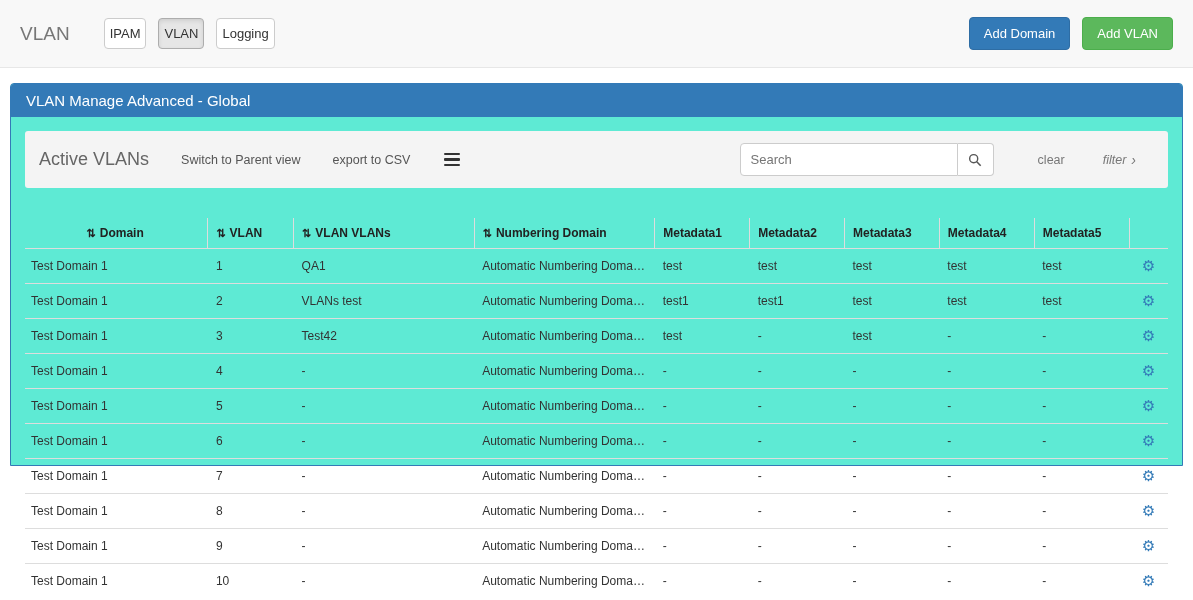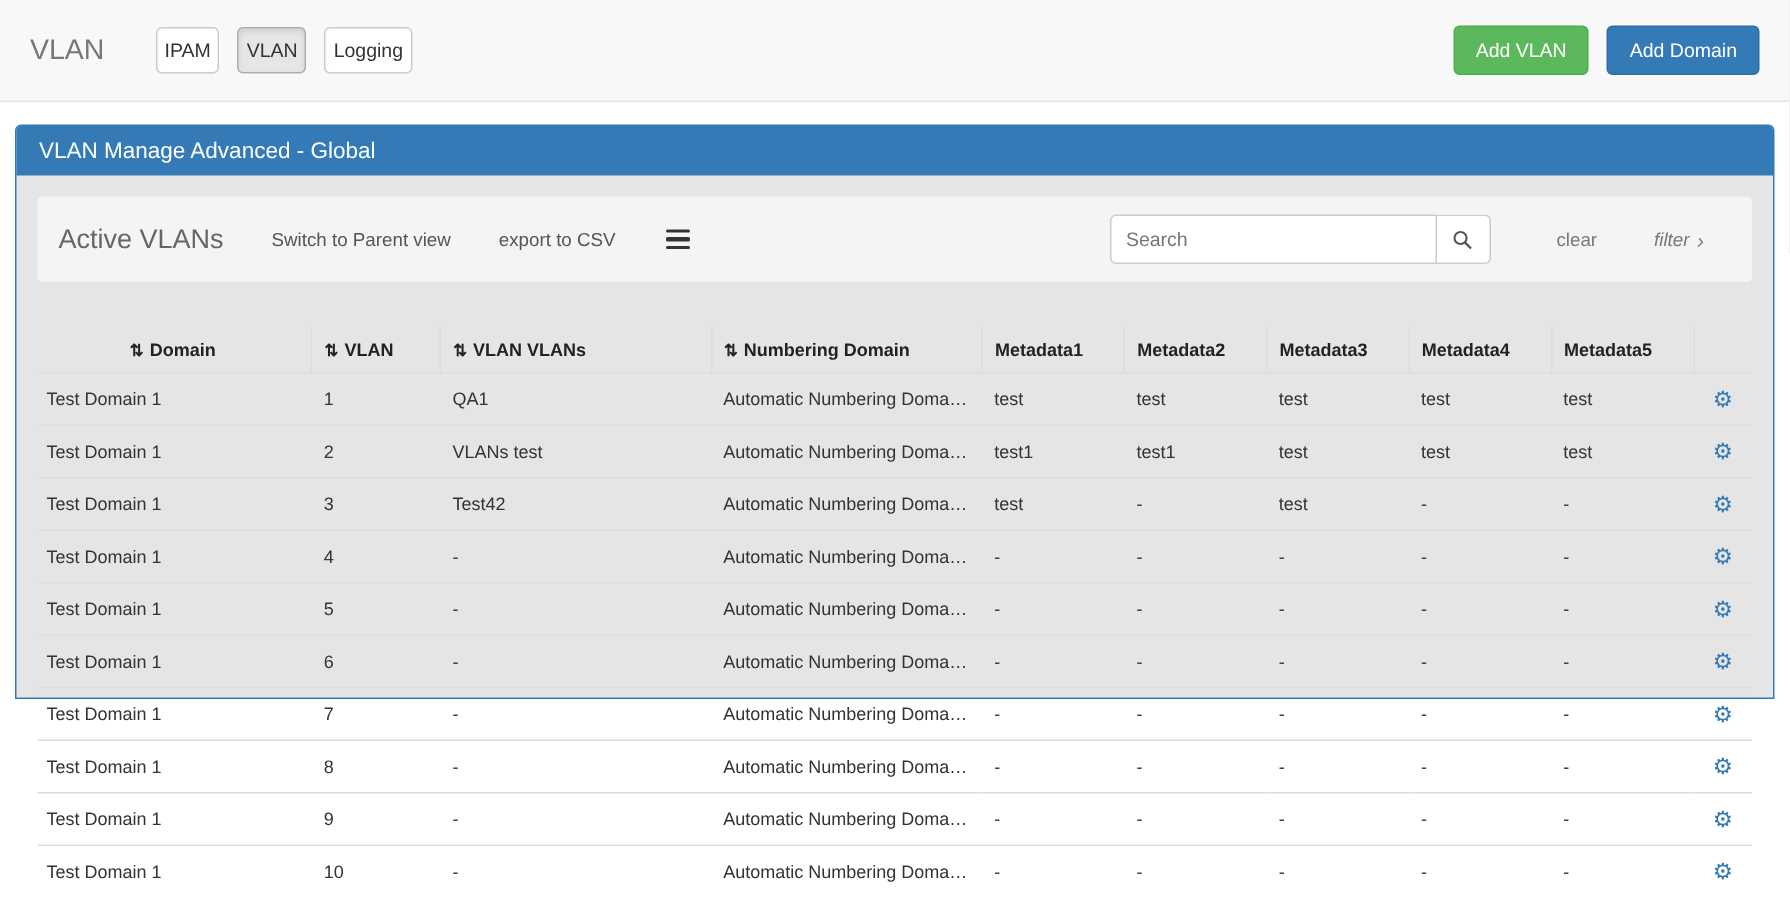--- a/index.html
+++ b/index.html
@@ -52,21 +52,21 @@
     cursor: pointer;
   }
   .btn-primary { background: #337ab7; border: 1px solid #2e6da4; }
   .btn-success { background: #5cb85c; border: 1px solid #4cae4c; }
   
   .panel {
     margin: 15px 10px 0 10px;
     border: 1px solid #337ab7;
     border-radius: 4px 4px 0 0;
     height: 383px;
-    background: #e5e5e5;
+    background: #5eead4;
   }
   .panel-heading {
     background: #337ab7;
     color: #fff;
     font-size: 15px;
     padding: 8px 15px;
     border-radius: 3px 3px 0 0;
   }
   .panel-body { padding: 14px 14px 16px 14px; }
   
@@ -175,22 +175,22 @@
 <body>
 
 <div class="topbar">
   <div class="brand">VLAN</div>
   <div class="nav-group">
       <button class="nav-btn">IPAM</button>
       <button class="nav-btn active">VLAN</button>
       <button class="nav-btn">Logging</button>
     </div>
   <div class="spacer"></div>
+  <button class="btn btn-primary">Add Domain</button>
   <button class="btn btn-success">Add VLAN</button>
-  <button class="btn btn-primary">Add Domain</button>
 </div>
 
 <div class="panel">
   <div class="panel-heading">VLAN Manage Advanced - Global</div>
   <div class="panel-body">
 
     <div class="toolbar">
       <div class="toolbar-title">Active VLANs</div>
       <a class="toolbar-link">Switch to Parent view</a>
       <a class="toolbar-link">export to CSV</a>

